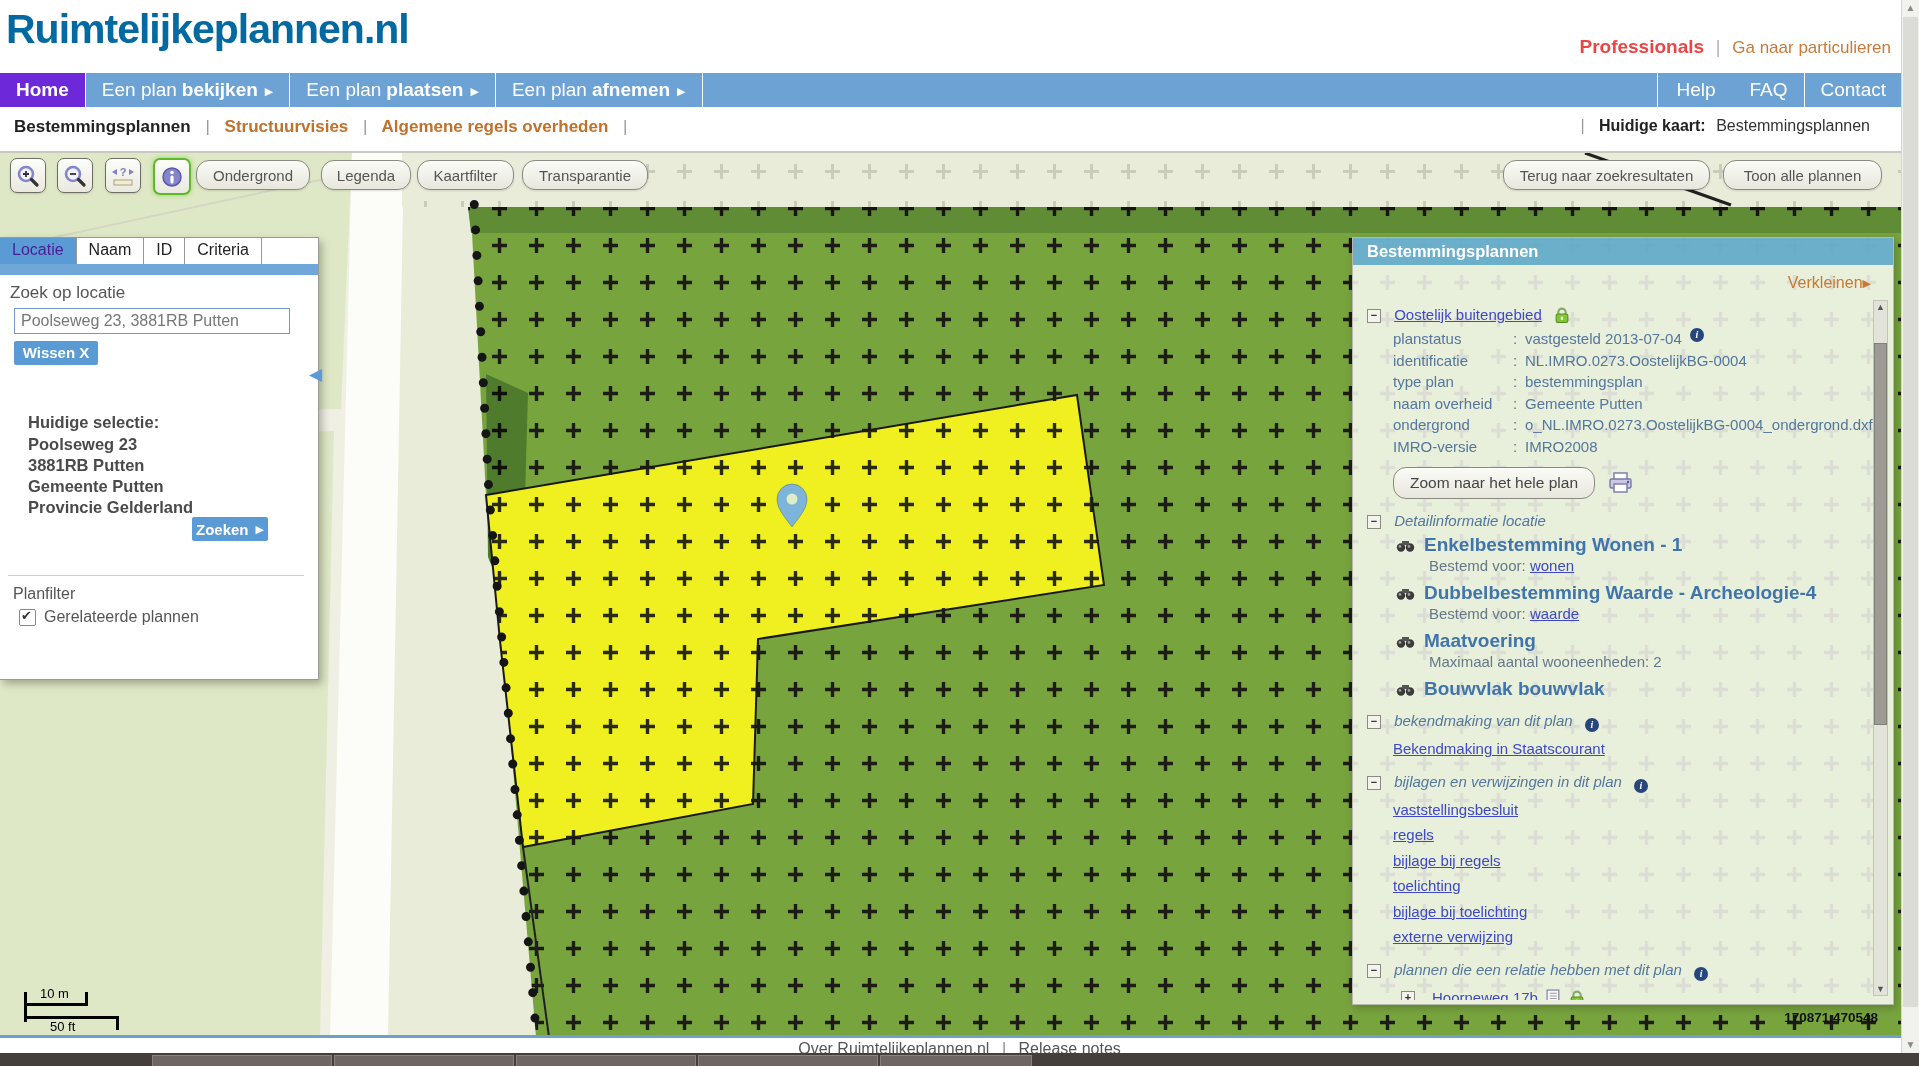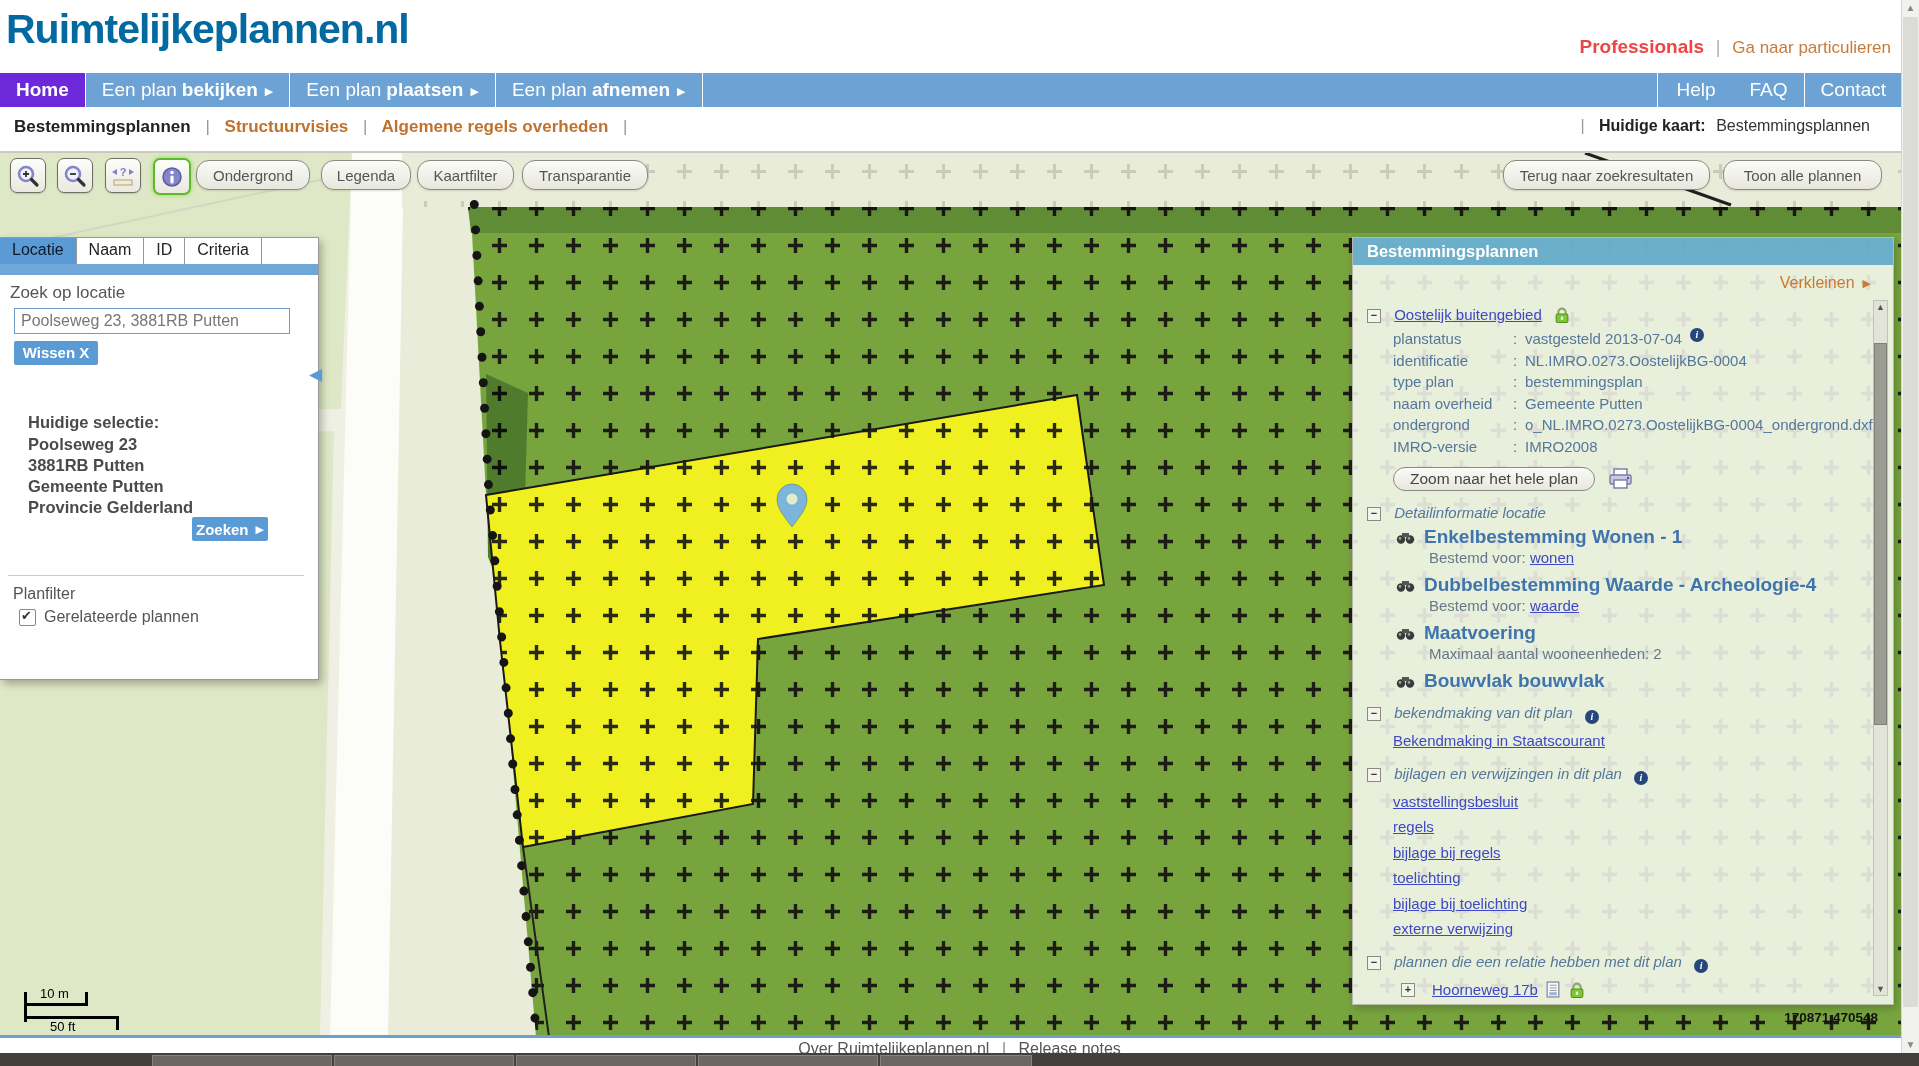--- a/index.html
+++ b/index.html
@@ -50,21 +50,21 @@
           background:linear-gradient(#fbfbf7,#e7e7dd);color:#555;font-size:15px;
           display:flex;align-items:center;justify-content:center;cursor:pointer;
           font-family:inherit;box-shadow:0 1px 2px rgba(0,0,0,.12);white-space:nowrap;}
 
   
   .spanel{position:absolute;left:0;top:84px;width:318px;height:441px;background:#fff;
           border:1px solid #9a9a94;border-left:none;box-shadow:3px 4px 8px rgba(0,0,0,.28);}
   .stabs{position:absolute;left:0;top:0;height:26px;display:flex;font-size:16px;}
   .stab{padding:3px 12px 0 12px;border-right:1px solid #999;border-bottom:none;background:#fff;
         color:#222;cursor:pointer;height:23px;}
-  .stab.on{background:#5b9bd5;color:#0f172a;}
+  .stab.on{background:#5b9bd5;color:#4c1d95;}
   .sblue{position:absolute;left:0;top:26px;width:100%;height:11px;background:#6fa7d8;}
   .sbody{position:absolute;left:0;top:37px;right:0;bottom:0;font-size:16px;color:#555;}
   .zlabel{position:absolute;left:10px;top:8px;font-size:17px;color:#555;}
   .zinput{position:absolute;left:14px;top:33px;width:262px;height:24px;border:1px solid #6f9cc4;
           font-size:16px;color:#777;padding:0 6px;font-family:inherit;background:#fff;}
   .wissen{position:absolute;left:14px;top:66px;width:84px;height:24px;background:#5b9bd5;color:#fff;
           font-weight:bold;font-size:15px;text-align:center;line-height:24px;cursor:pointer;border-radius:2px;}
   .seltitle{position:absolute;left:28px;top:138px;font-weight:bold;color:#4a4a4a;font-size:16.5px;}
   .selline{position:absolute;left:28px;font-weight:bold;color:#4a4a4a;font-size:16.5px;}
   .zoeken{position:absolute;left:192px;top:242px;width:76px;height:24px;background:#5b9bd5;color:#fff;
@@ -77,37 +77,37 @@
   .cbox{width:15px;height:15px;border:1px solid #888;background:#fff;position:relative;cursor:pointer;border-radius:2px;}
   .cbox::after{content:"✔";position:absolute;left:1px;top:-2px;font-size:13px;color:#333;}
   .collapse-arr{position:absolute;left:309px;top:211px;color:#5b9bd5;font-size:17px;cursor:pointer;}
 
   
   .ppanel{position:absolute;left:1352px;top:84px;width:540px;height:766px;
           background:rgba(247,249,240,0.88);border:1px solid #b8b8ae;box-shadow:2px 3px 8px rgba(0,0,0,.22);}
   .phead{position:absolute;left:0;top:0;width:100%;height:27px;background:rgba(90,166,199,0.88);
          color:#fff;font-weight:bold;font-size:16.5px;line-height:27px;padding-left:14px;box-sizing:border-box;}
   .verkleinen{position:absolute;right:22px;top:36px;color:#c87a30;font-size:16px;cursor:pointer;
-              display:flex;align-items:center;gap:8px;}
+              display:flex;align-items:center;}
   .verkleinen .navarr{font-size:11px;margin:0;}
   .pcontent{position:absolute;left:0;top:60px;right:20px;bottom:4px;overflow:hidden;
             font-size:15px;color:#54779e;padding:8px 0 0 14px;}
   .rowlink{color:#3d49c5;text-decoration:underline;cursor:pointer;}
   .boxicon{display:inline-block;width:12px;height:12px;border:1px solid #8a8a82;background:#f4f4ec;
            color:#333;font-size:11px;line-height:10px;text-align:center;vertical-align:1px;
            margin-right:9px;cursor:pointer;font-weight:bold;}
   .planrow{margin-bottom:5px;white-space:nowrap;}
   .attr{display:flex;line-height:21.5px;margin-left:26px;white-space:nowrap;}
   .attr .al{width:120px;flex:none;}
   .attr .colon{width:8px;flex:none;margin-right:4px;}
   .infoi{display:inline-block;width:14px;height:14px;border-radius:50%;background:#27477c;color:#fff;
          font-size:10px;font-weight:bold;text-align:center;line-height:14px;margin-left:8px;
          vertical-align:-2px;cursor:pointer;font-family:"Liberation Serif",serif;font-style:italic;}
   .zoomplan{margin:10px 0 4px 26px;display:flex;align-items:center;gap:12px;}
-  .zoomplan button{height:24px;border:1px solid #8a8a82;border-radius:13px;font-family:inherit;
+  .zoomplan button{height:32px;border:1px solid #8a8a82;border-radius:13px;font-family:inherit;
           background:linear-gradient(#fbfbf7,#e7e7dd);color:#444;font-size:15.5px;padding:0 16px;cursor:pointer;}
   .secheading{margin:13px 0 6px 0;font-style:italic;white-space:nowrap;}
   .det{margin-left:29px;line-height:20px;}
   .det .dtitle{font-weight:bold;color:#3f74ad;font-size:19px;}
   .det .dsub{color:#66788a;margin:1px 0 7px 33px;}
   .dtrow{display:flex;align-items:center;gap:9px;margin-top:2px;}
   .plink{display:block;margin:0 0 4px 26px;width:fit-content;line-height:21.5px;}
   .relrow{display:flex;align-items:center;gap:8px;margin:6px 0 6px 34px;line-height:22px;}
 
   .pscroll{position:absolute;right:5px;top:62px;width:13px;bottom:8px;background:#e3e4d9;

